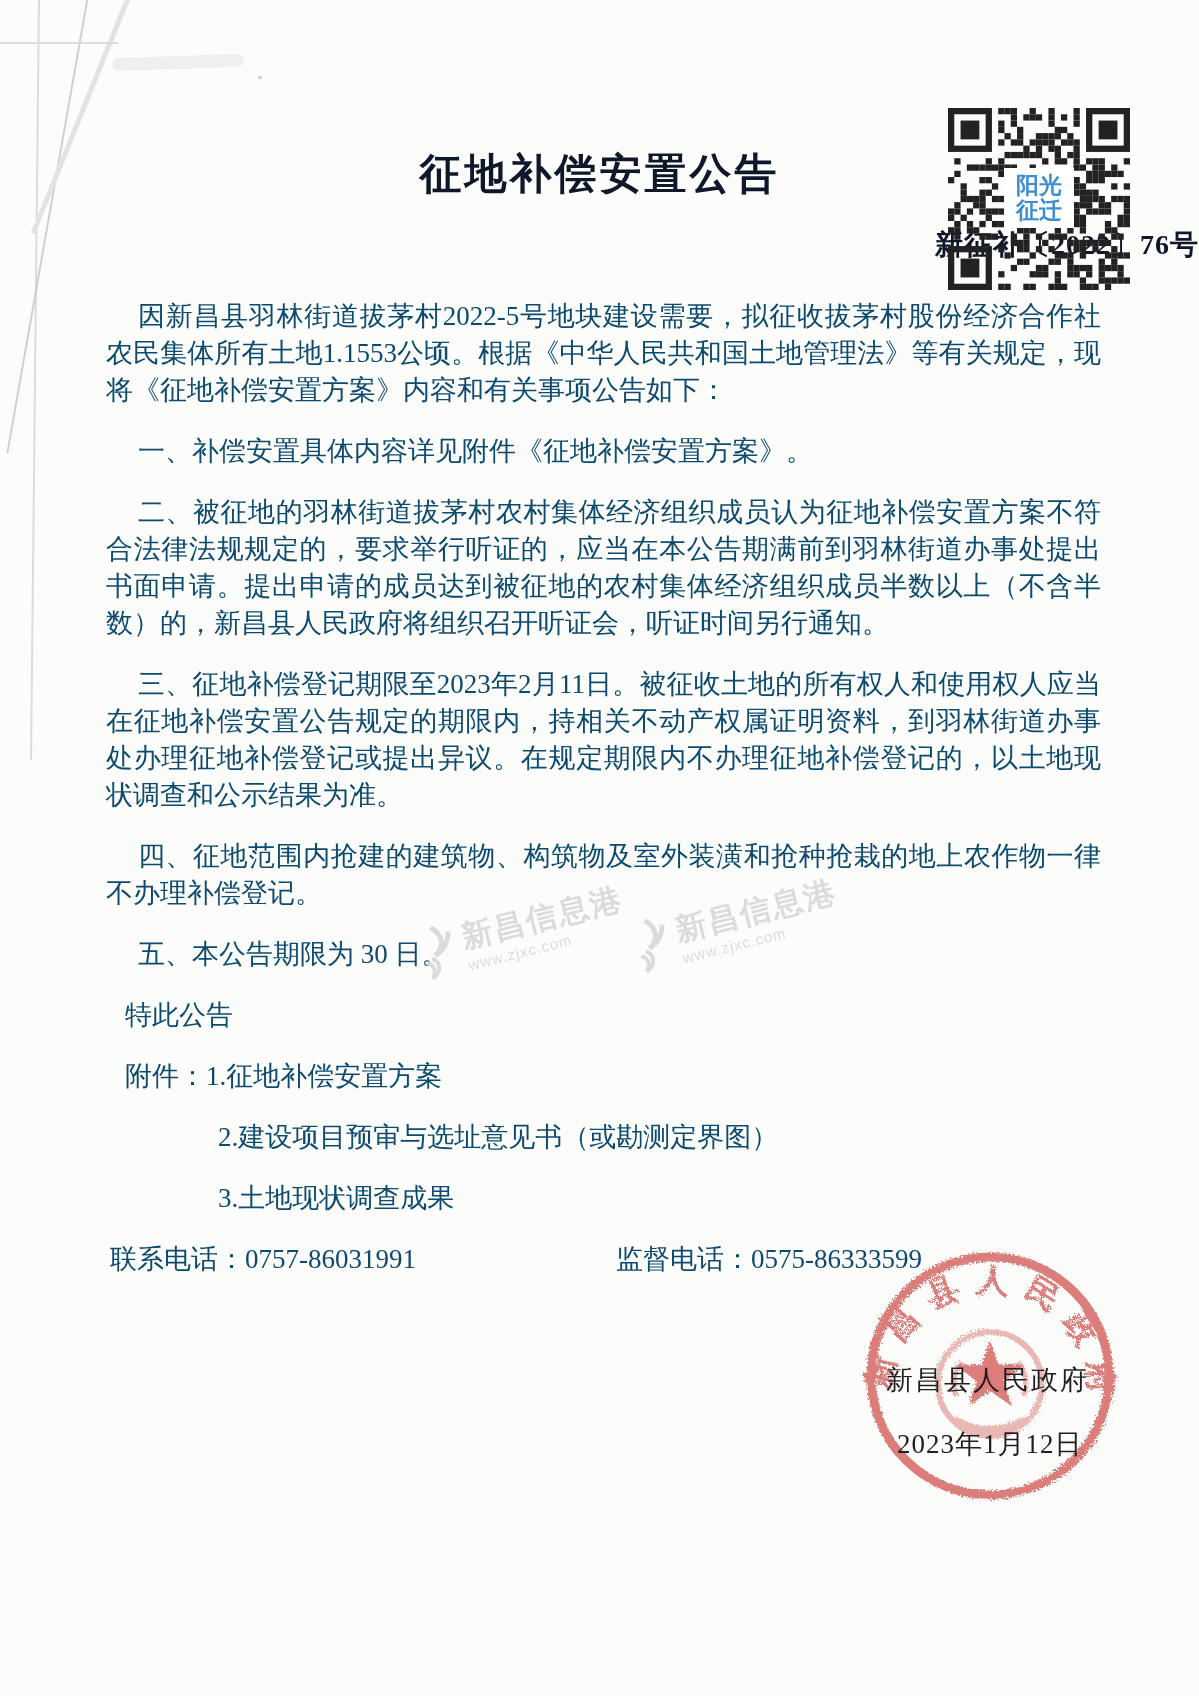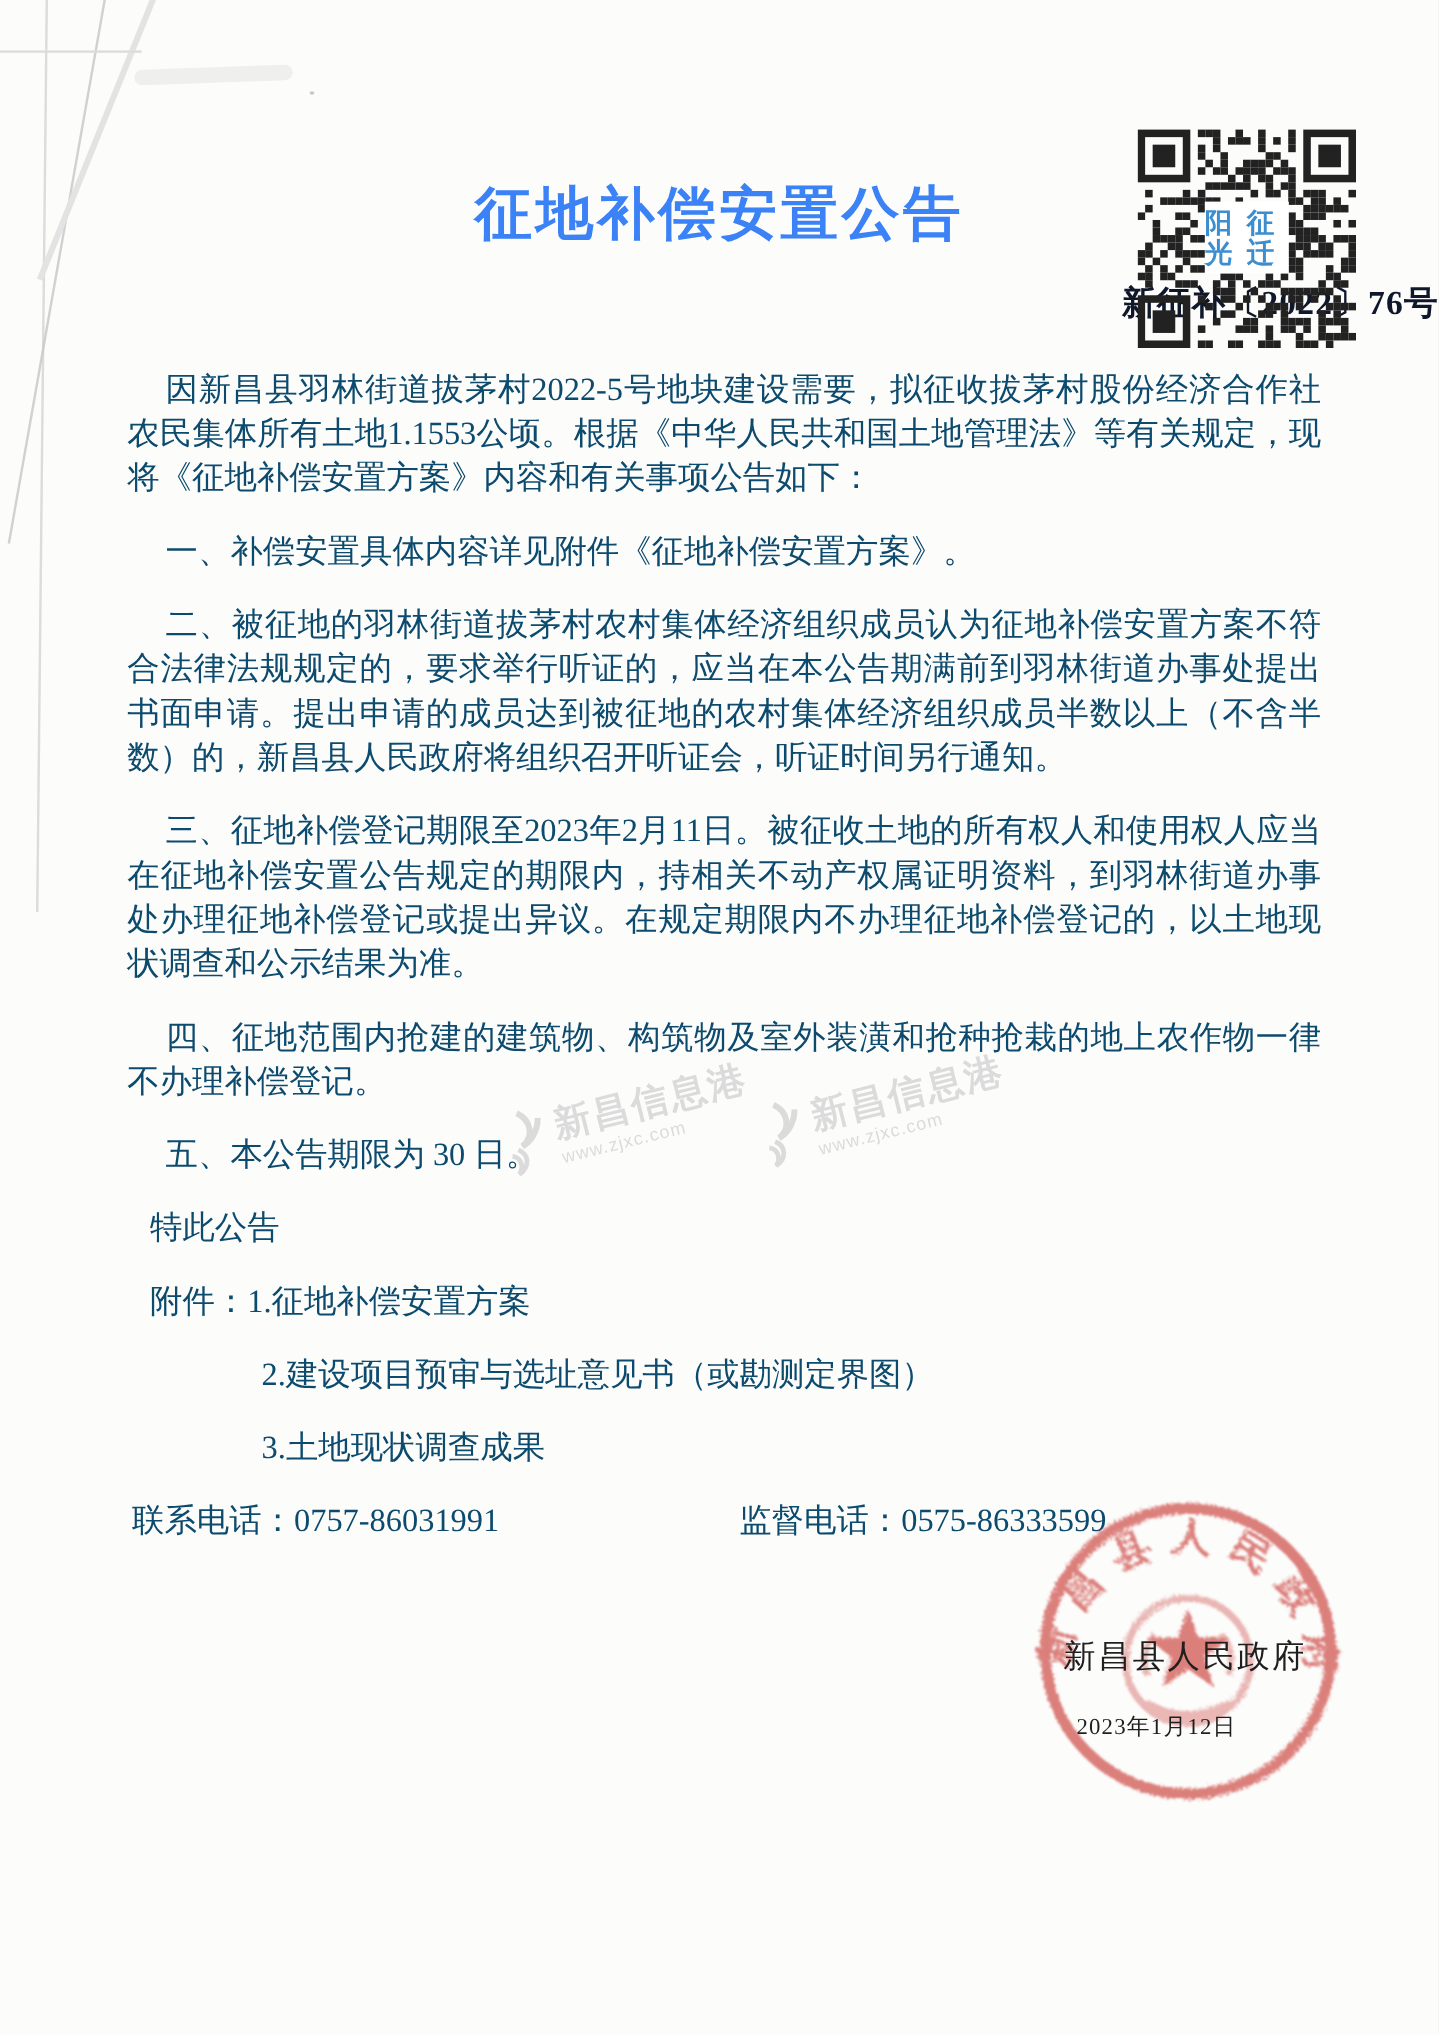--- a/index.html
+++ b/index.html
@@ -15,33 +15,33 @@
   .crease-v   { left:34px; top:0; width:2px; height:760px; background:#d3d3d3; transform:rotate(.6deg); opacity:.8; }
   .crease-d1  { left:88px; top:-10px; width:2px; height:470px; background:#c9c9cb; transform:rotate(10deg); transform-origin:top; opacity:.85; }
   .crease-d2  { left:128px; top:-8px; width:5px; height:260px; background:#e3e3e3; transform:rotate(22deg); transform-origin:top; }
   .crease-h   { left:0; top:42px; width:118px; height:1.5px; background:#dcdcdc; }
   .smudge     { left:112px; top:56px; width:132px; height:13px; background:#efefee; border-radius:8px; transform:rotate(-2deg); }
   .speck      { left:258px; top:76px; width:4px; height:3px; background:#c9c9c9; border-radius:50%; }
 
   
   .title {
     margin:0; padding-top:146px; text-align:center;
-    font-size:48px; font-weight:bold; letter-spacing:3px; color:#3b82f6;
+    font-size:42px; font-weight:bold; letter-spacing:3px; color:#0f172a;
   }
   .doc-number {
     margin-top:24px; text-align:right;
     font-size:28px; font-weight:bold; color:#0f172a; letter-spacing:1px;
   }
 
   
   .qr-wrap { position:absolute; left:948px; top:106px; width:182px; height:186px; }
   .qr-wrap svg { width:100%; height:100%; }
   .qr-label {
     position:absolute; left:56px; top:62px; width:70px; height:60px;
-    background:#fff; display:flex; 
+    background:#fff; display:flex; flex-direction:column;
     align-items:center; justify-content:center; line-height:1.1;
     font-family:"Liberation Sans","DejaVu Sans",sans-serif;
     font-size:23px; font-weight:bold; color:#3d8ecf;
   }
 
   
   .body {
     margin:34px 98px 0 106px;
     font-size:27px; line-height:37px; text-align:justify; color:#0c4a6e;
   }
@@ -70,21 +70,21 @@
   }
 
   
   .stamp { position:absolute; left:858px; top:1244px; width:264px; height:264px; }
   .issuer {
     position:absolute; left:886px; top:1362px;
     font-size:27px; letter-spacing:2px; color:#1f1f1f; z-index:3;text-align:center;
   }
   .issue-date {
     position:absolute; left:897px; top:1426px;
-    font-size:19px; letter-spacing:1px; color:#1f1f1f; z-index:3;
+    font-size:27px; letter-spacing:1px; color:#1f1f1f; z-index:3;
   }
 </style>
 </head>
 <body>
 
 <div class="page">
 
   <div class="artifact crease-v"></div>
   <div class="artifact crease-d1"></div>
   <div class="artifact crease-d2"></div>

